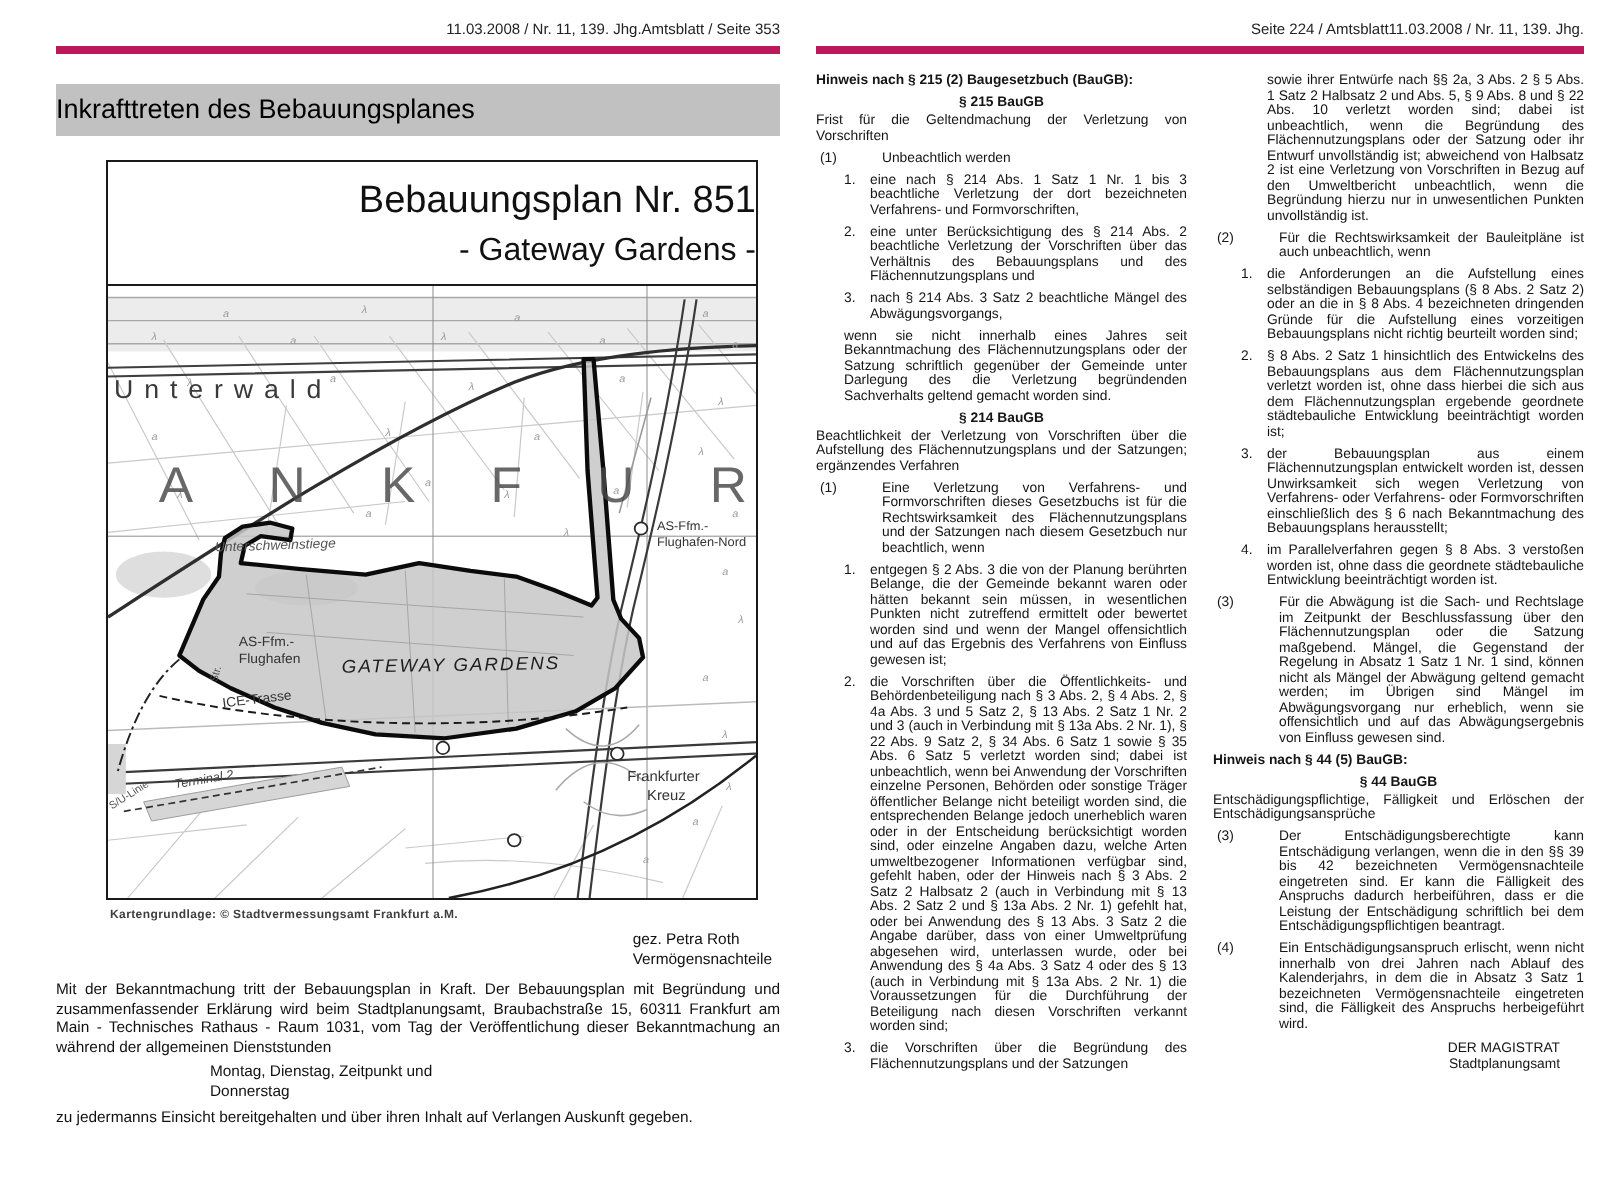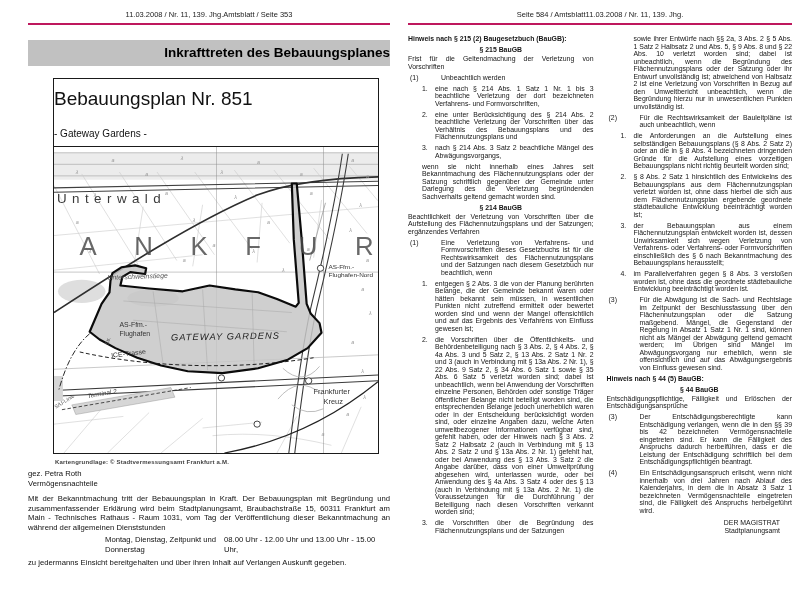--- a/index.html
+++ b/index.html
@@ -1,32 +1,32 @@
 <!DOCTYPE html>
 <html><head>
 <meta charset="utf-8">
 <style>
   html,body{margin:0;padding:0;background:#fff}
   body{width:800px;height:600px;overflow:hidden;font-family:"Liberation Sans",sans-serif;color:#111}
   .sheet{position:relative;width:800px;height:600px;background:#fff}
   .page{position:absolute;top:10px}
   #pageL{left:28px;width:362px}
   #pageR{left:408px;width:384px}
-  .phead{display:flex;justify-content:center;font-size:7.5px;color:#222;padding-bottom:4px;border-bottom:2px solid #be185d}
-  .banner{margin-top:15px;background:#c1c1c1;height:26px;line-height:26px;text-align:right;font-weight:bold;font-size:13.5px;color:#000}
+  .phead{display:flex;justify-content:flex-end;font-size:7.5px;color:#222;padding-bottom:4px;border-bottom:4px solid #be185d}
+  .banner{margin-top:15px;background:#c1c1c1;height:26px;line-height:26px;text-align:left;font-weight:normal;font-size:13.5px;color:#000}
   .plan-box{margin:12px 0 0 25px;width:324px;border:1.5px solid #1a1a1a;background:#fff}
-  .plan-title{text-align:left;padding:9px 0 7px}
+  .plan-title{text-align:right;padding:9px 0 7px}
   .pt1{font-size:19px;color:#111}
-  .pt2{font-size:10px;margin-top:18px;color:#111}
+  .pt2{font-size:16px;margin-top:5px;color:#111}
   .map-wrap{border-top:1.5px solid #1a1a1a;height:306px;position:relative;overflow:hidden;background:#3b82f6}
   .map-wrap svg{display:block}
   .map-caption{margin:5px 0 0 27px;font-size:6px;font-weight:bold;color:#3f3f3f;letter-spacing:.2px}
   .lp-body{font-size:7.7px;line-height:9.5px;text-align:justify;margin-top:8px}
   .mt6{margin-top:6px}.mt4{margin-top:4px}
-  .sig-row{display:flex;justify-content:flex-start;margin:4px 4px 0 0}
+  .sig-row{display:flex;justify-content:flex-end;margin:4px 4px 0 0}
   .sig{font-size:7.7px;line-height:9.5px;text-align:left}
   .hours{margin:3px 0 0 77px;font-size:7.7px;line-height:9.5px}
   .hrow{display:flex}
   .hdays{width:120px}
   .cols{display:flex;gap:13px;margin-top:10px}
   .col{width:186px;font-size:6.9px;line-height:7.5px;text-align:justify;color:#151515}
   .blk{margin-bottom:3.5px}
   .b-bold{font-weight:bold;text-align:left}
   .b-cbold{font-weight:bold;text-align:center;margin-bottom:1.5px}
   .b-hang{position:relative;padding-left:33px}
@@ -173,29 +173,28 @@
     <div class="sig-row">
       <div class="sig">
         <div>gez. Petra Roth</div>
         <div>Vermögensnachteile</div>
       </div>
     </div>
     <div class="lp-body mt6">Mit der Bekanntmachung tritt der Bebauungsplan in Kraft. Der Bebauungsplan mit Begründung und zusammenfassender Erklärung wird beim Stadtplanungsamt, Braubachstraße 15, 60311 Frankfurt am Main - Technisches Rathaus - Raum 1031, vom Tag der Veröffentlichung dieser Bekanntmachung an während der allgemeinen Dienststunden</div>
     <div class="hours" id="hours">
         <div class="hrow">
           <div class="hdays">Montag, Dienstag, Zeitpunkt und Donnerstag</div>
-          <div>08.00 Uhr - 12.00 Uhr und 13.00 Uhr - 15.00 Uhr,</div>
         </div>
       </div>
     <div class="lp-body mt4">zu jedermanns Einsicht bereitgehalten und über ihren Inhalt auf Verlangen Auskunft gegeben.</div>
   </div>
 
   <div class="page" id="pageR">
     <div class="phead">
-      <span>Seite 584 / Amtsblatt</span>
+      <span>Seite 224 / Amtsblatt</span>
       <span>11.03.2008 / Nr. 11, 139. Jhg.</span>
     </div>
     <div class="cols">
       <div class="col" id="col1">
           <div class="blk b-bold"><span>Hinweis nach § 215 (2) Baugesetzbuch (BauGB):</span></div>
           <div class="blk b-cbold"><span>§ 215 BauGB</span></div>
           <div class="blk b-p"><span>Frist für die Geltendmachung der Verletzung von Vorschriften</span></div>
           <div class="blk b-hang"><span class="mk">(1)</span><span>Unbeachtlich werden</span></div>
           <div class="blk b-num"><span class="mk">1.</span><span>eine nach § 214 Abs. 1 Satz 1 Nr. 1 bis 3 beachtliche Verletzung der dort bezeichneten Verfahrens- und Formvorschriften,</span></div>
           <div class="blk b-num"><span class="mk">2.</span><span>eine unter Berücksichtigung des § 214 Abs. 2 beachtliche Verletzung der Vorschriften über das Verhältnis des Bebauungsplans und des Flächennutzungsplans und</span></div>

